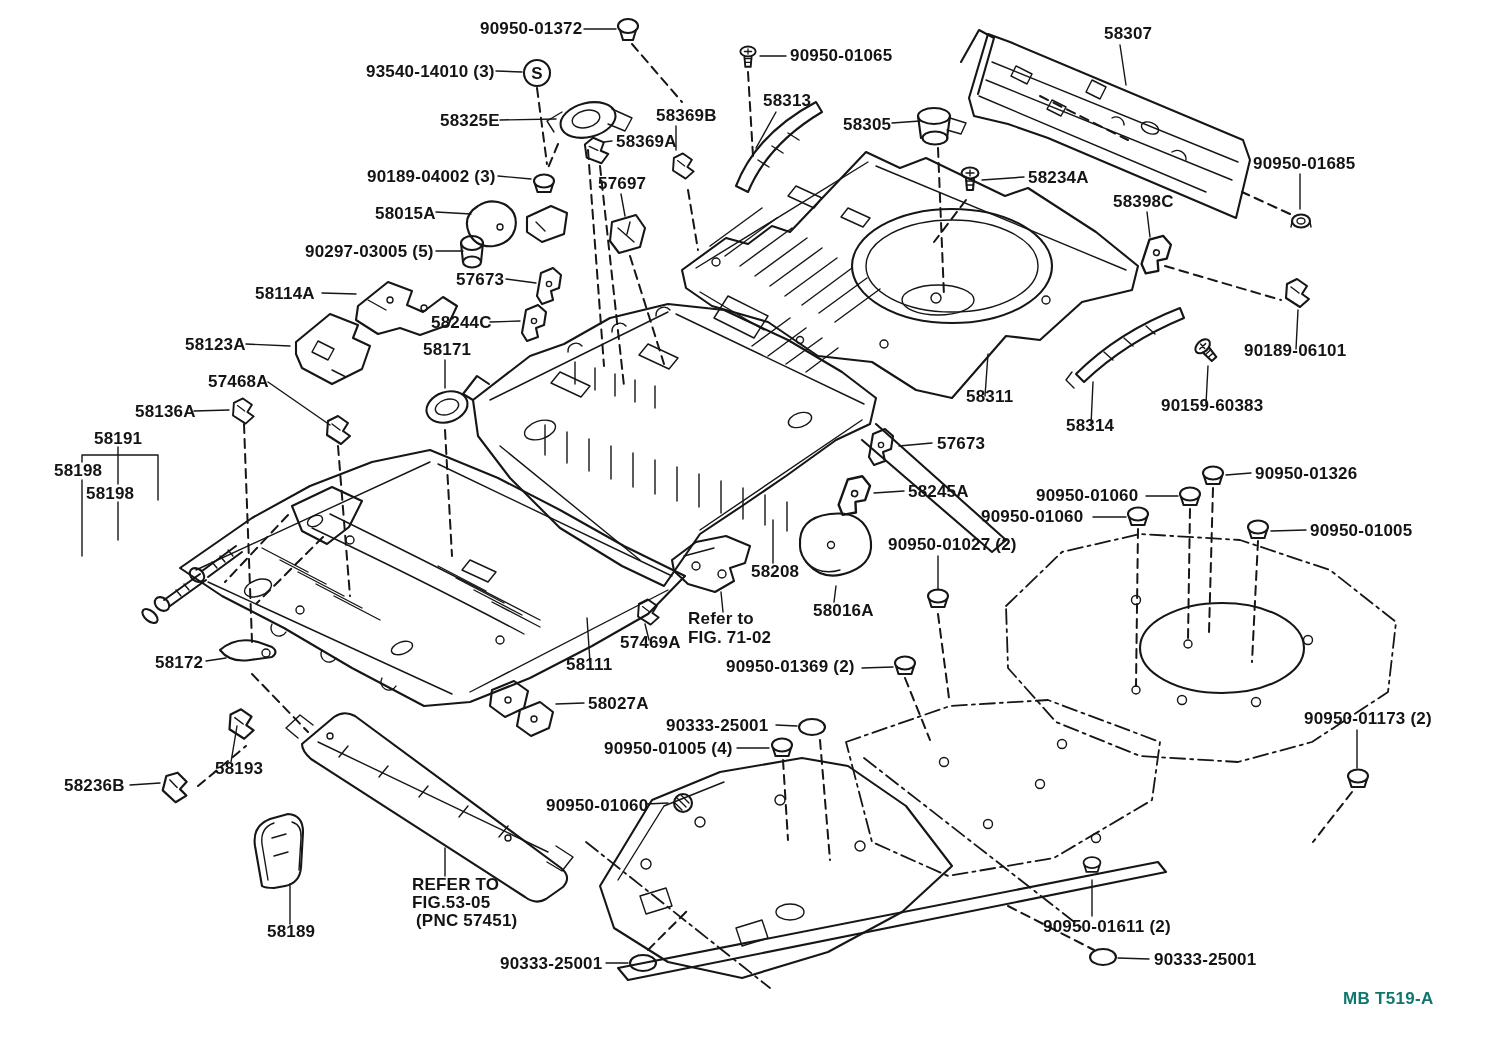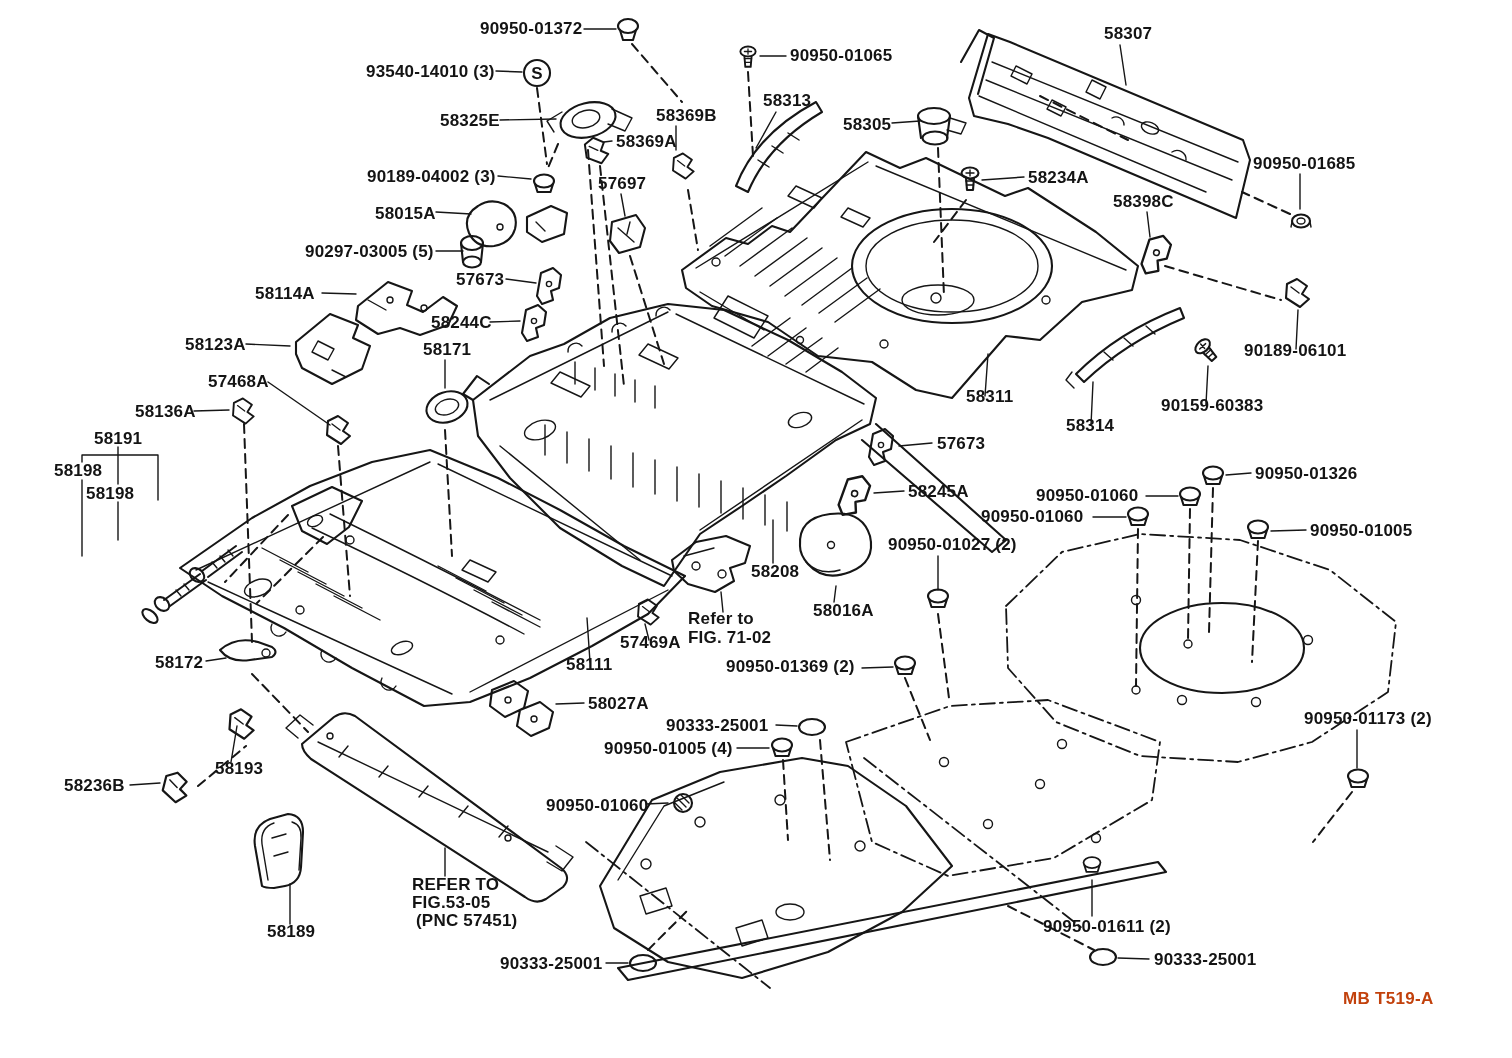--- a/index.html
+++ b/index.html
@@ -3,21 +3,21 @@
 <meta charset="utf-8">
 <style>
   html,body{margin:0;padding:0;background:#e8e8e8}
   .page{position:relative;width:1512px;height:1058px;background:#ffffff;overflow:hidden;font-family:"Liberation Sans",sans-serif}
   .page svg{position:absolute;left:0;top:0}
   .a{fill:none;stroke:#161616;stroke-width:2.1;stroke-linecap:round;stroke-linejoin:round}
   .t{fill:none;stroke:#161616;stroke-width:1.4;stroke-linecap:round;stroke-linejoin:round}
   .d{fill:none;stroke:#161616;stroke-width:2;stroke-dasharray:9 6;stroke-linecap:round}
   .dd{fill:none;stroke:#161616;stroke-width:1.8;stroke-dasharray:15 5 3 5;stroke-linecap:round;stroke-linejoin:round}
   .lbl{font-family:"Liberation Sans",sans-serif;font-weight:700;font-size:17px;fill:#141414;letter-spacing:.2px}
-  .figure-code{position:absolute;left:1343px;top:989px;font-weight:700;font-size:17px;color:#c2410c;letter-spacing:.3px}
+  .figure-code{position:absolute;left:1343px;top:989px;font-weight:700;font-size:17px;color:#0f766e;letter-spacing:.3px}
 </style>
 </head>
 <body>
 
 <div class="page">
 <svg width="1512" height="1058" viewBox="0 0 1512 1058">
   <defs>
     <g id="g-grommet" class="a">
       <ellipse cx="0" cy="-4" rx="10" ry="6.5"></ellipse>
       <path d="M-9,-1 L-6.5,7 L6.5,7 L9,-1 M-6.5,7 L6.5,7"></path>

